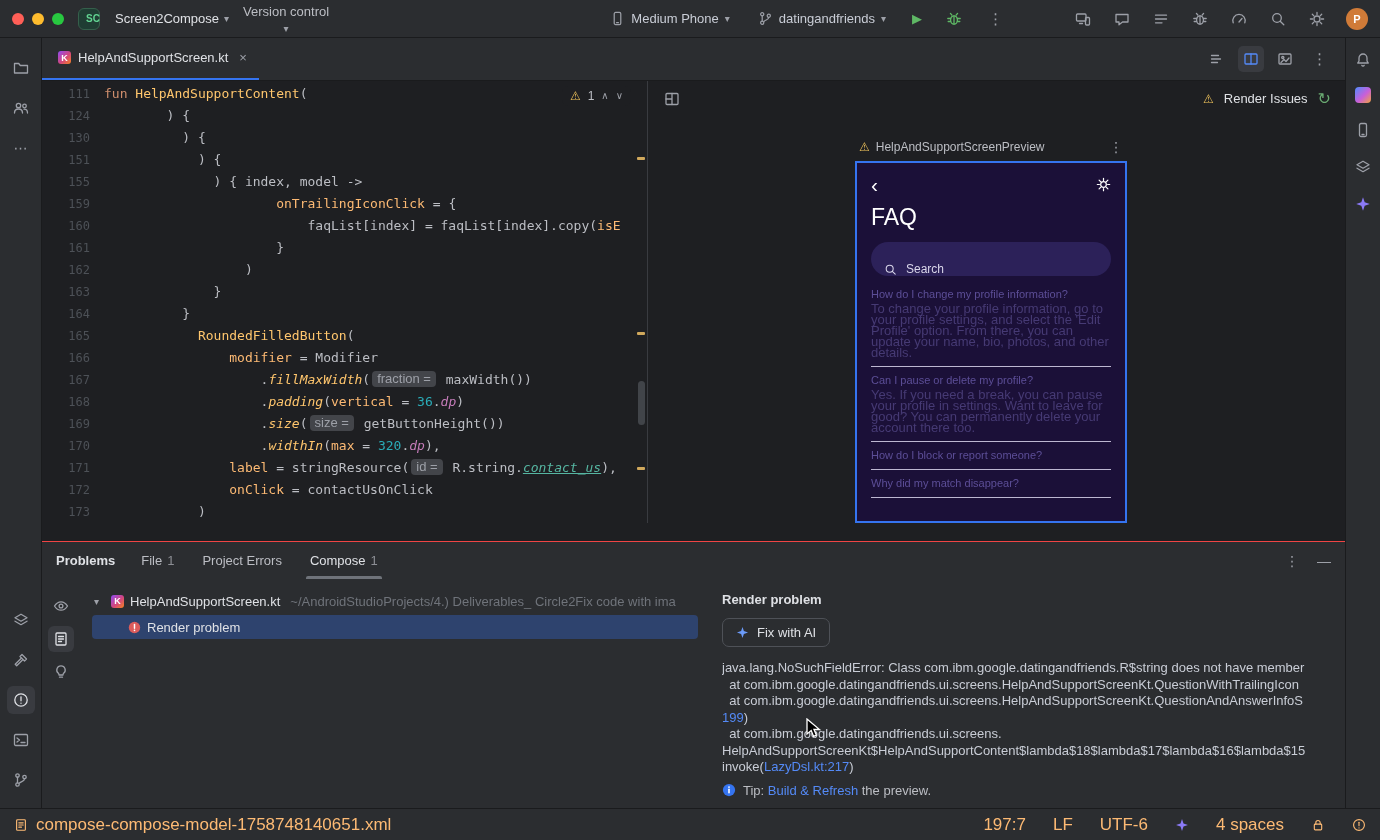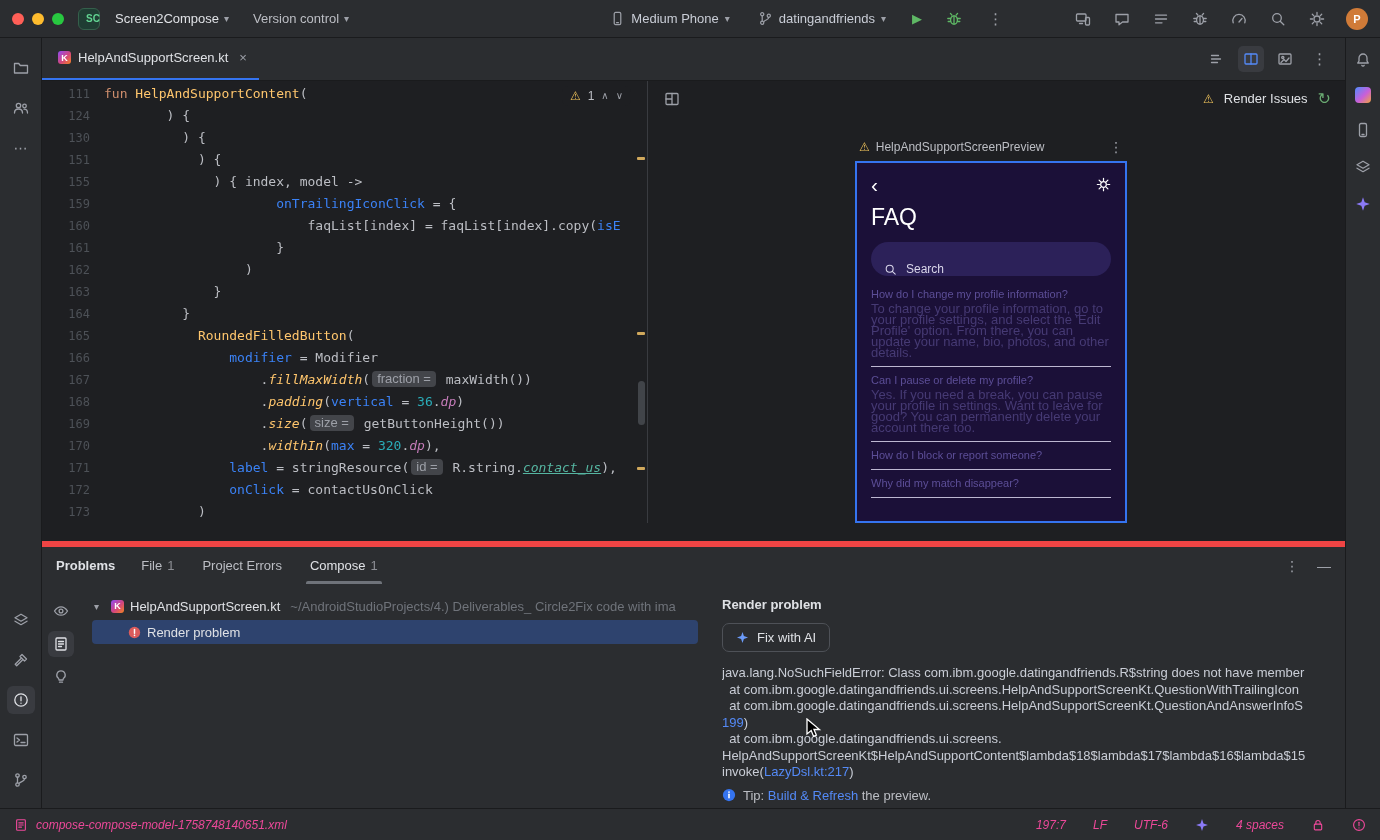--- a/index.html
+++ b/index.html
@@ -54,21 +54,21 @@
   .mode-btn.active{background:#393b40;color:#548af7;}
   .kebab{color:#9da0a8;font-size:15px;padding:0 6px;}
 
   
   .content-row{height:453px;display:flex;min-width:0;}
   .editor{width:606px;flex:none;background:#1e1f22;border-right:1px solid #393b40;position:relative;overflow:hidden;padding-top:2px;}
   .code-line{display:flex;height:22px;line-height:22px;font-family:"DejaVu Sans Mono",monospace;font-size:13px;white-space:pre;}
   .gutter{width:62px;flex:none;text-align:right;padding-right:14px;color:#4d5157;font-size:12px;}
   .code-text{flex:1;overflow:hidden;}
   .tok-p{color:#bcbec4;} .tok-k{color:#cf8e6d;} .tok-f{color:#ffc66d;}
-  .tok-x{color:#ffc66d;font-style:italic;} .tok-a{color:#3b82f6;}
+  .tok-x{color:#ffc66d;font-style:italic;} .tok-a{color:#fdba74;}
   .tok-n{color:#2aacb8;} .tok-d{color:#c77dbb;font-style:italic;}
   .tok-e{color:#56b6a2;font-style:italic;text-decoration:underline;}
   .tok-h{display:inline-block;background:#43454a;color:#9da0a8;border-radius:4px;padding:0 5px;margin:0 2px;
     font-size:13px;line-height:16px;font-family:"Liberation Sans",sans-serif;vertical-align:middle;position:relative;top:-1px;}
   .inspect-widget{position:absolute;top:5px;right:16px;display:flex;align-items:center;gap:7px;background:#1e1f22;
     padding:3px 8px;border-radius:6px;z-index:3;}
   .warn-tri{color:#f2c55c;font-size:12px;line-height:1;}
   .inspect-count{color:#bcbec4;font-size:12px;}
   .inspect-chev{color:#9da0a8;font-size:10px;}
   .scrollbar{position:absolute;top:0;right:0;width:11px;height:100%;}
@@ -92,21 +92,21 @@
   .pgear{color:#fff;}
   .ptitle{font-size:23px;color:#fff;margin:7px 0 11px;}
   .searchbar{height:34px;background:#2c2159;border-radius:17px;display:flex;align-items:flex-end;gap:9px;
     padding:0 13px;color:#d9d6ea;font-size:12px;margin-bottom:12px;}
   .searchbar .ic{width:13px;height:13px;color:#d9d6ea;}
   .faq-q{color:#5c4e97;font-size:11px;margin-top:7px;white-space:nowrap;overflow:hidden;}
   .faq-a{color:#463a74;font-size:13px;line-height:11px;margin-top:3px;}
   .faq-divider{height:1px;background:#d9d5ec;opacity:.85;margin:8px 0 3px;}
 
   
-  .bottom-panel{height:273px;background:#2b2d30;border-top:6px solid #ef4444;display:flex;flex-direction:column;margin-top:18px;}
+  .bottom-panel{height:273px;background:#2b2d30;border-top:1px solid #ef4444;display:flex;flex-direction:column;margin-top:18px;}
   .bp-tabs-row{height:37px;flex:none;display:flex;align-items:center;padding:0 14px;gap:24px;}
   .bp-title{color:#dfe1e5;font-weight:bold;}
   .bp-tabs{display:flex;gap:24px;height:100%;align-items:stretch;}
   .ptab{display:flex;align-items:center;gap:5px;color:#bcbec4;position:relative;padding:0 2px;}
   .ptab-badge{color:#8c8e94;}
   .ptab.active{color:#dfe1e5;}
   .ptab.active::after{content:"";position:absolute;left:-2px;right:-2px;bottom:0;height:3px;background:#6f737a;border-radius:2px 2px 0 0;}
   .bp-actions{margin-left:auto;display:flex;align-items:center;gap:18px;color:#9da0a8;font-size:14px;}
   .bp-body{flex:1;display:flex;min-height:0;}
   .bp-strip{width:38px;flex:none;display:flex;flex-direction:column;align-items:center;padding-top:14px;gap:7px;}
@@ -126,21 +126,21 @@
   .fix-ai svg{width:13px;height:13px;}
   .ai-star{color:#6b9af8;}
   .stack{line-height:16.5px;color:#c9cdd6;}
   .stack-line{white-space:pre;overflow:hidden;}
   .stack-link{color:#548af7;cursor:pointer;}
   .tip-line{margin-top:7px;display:flex;align-items:center;gap:7px;}
   .info-ic svg{width:14px;height:14px;}
 
   
   .statusbar{height:32px;background:#2b2d30;border-top:1px solid #1a1b1d;display:flex;align-items:center;
-    padding:0 14px;font-size:12px;color:#ec4899;font-style:italic;}
+    padding:0 14px;font-size:17px;color:#fdba74;}
   .sb-left{display:flex;align-items:center;gap:8px;min-width:0;}
   .sb-left .ic{width:14px;height:14px;}
   .sb-right{margin-left:auto;display:flex;align-items:center;gap:27px;}
   .sb-right .ic{width:14px;height:14px;}
   .spark{color:#8b7af7;}
 
   .mouse-cursor{position:absolute;left:806px;top:718px;z-index:99;pointer-events:none;}
 </style>
 </head>
 <body>
@@ -268,21 +268,21 @@
   <div class="traffic">
     <span class="tl red"></span>
     <span class="tl yellow"></span>
     <span class="tl green"></span>
   </div>
   <div class="proj-badge">SC</div>
   <div class="tb-menu">
     <span>Screen2Compose</span>
     <span class="chev">▾</span>
   </div>
-  <div class="tb-menu dim" style="margin-left:10px;">
+  <div class="tb-menu dim" style="flex-direction:column;">
     <span>Version control</span>
     <span class="chev">▾</span>
   </div>
 
   <div class="tb-center">
     <div class="tb-select">
       <svg class="ic">
           <use href="#i-phone"></use>
         </svg>
       <span>Medium Phone</span>

